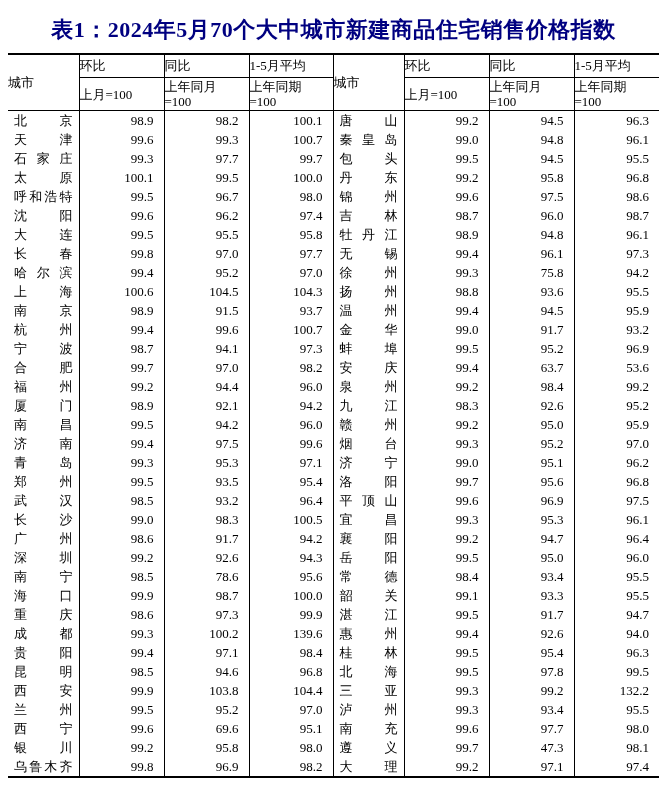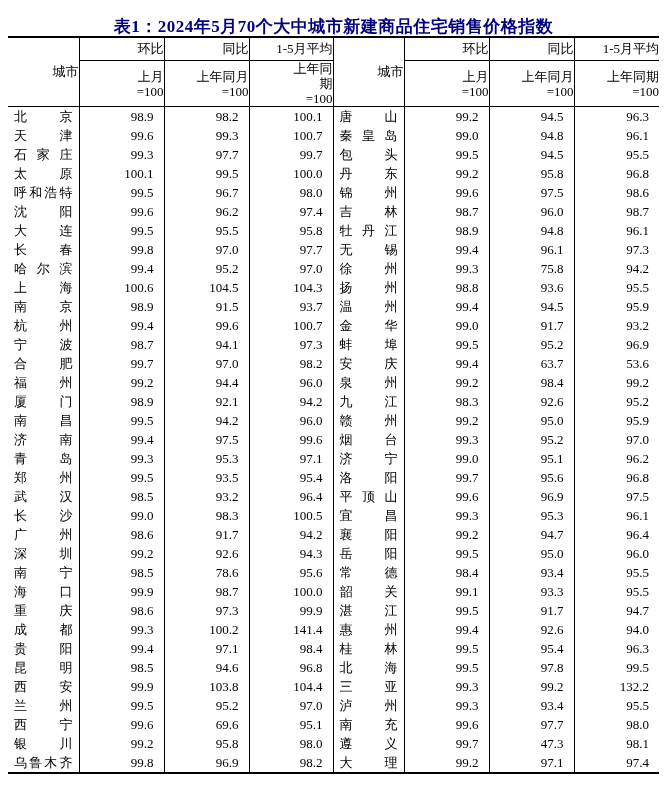--- a/index.html
+++ b/index.html
@@ -11,25 +11,25 @@
     overflow: hidden;
     font-family: "Liberation Serif", "DejaVu Serif", serif;
   }
   .page {
     width: 667px;
     height: 795px;
     position: relative;
   }
   .title {
     text-align: center;
-    font-size: 17px;
+    font-size: 22px;
     font-weight: bold;
     color: #000080;
     padding-top: 15px;
-    height: 36px;
+    height: 53px;
     box-sizing: border-box;
     letter-spacing: 0.5px;
   }
   .tbl {
     margin-left: 8px;
     width: 651px;
     border-collapse: collapse;
     table-layout: fixed;
     border-top: 2.5px solid #000000;
     border-bottom: 2.5px solid #000000;
@@ -39,25 +39,25 @@
     border-right: 1px solid #000000;
     font-weight: normal;
     font-size: 13px;
     padding: 0;
     overflow: hidden;
   }
   .tbl th.no-r, .tbl td.no-r {
     border-right: none;
   }
   thead th {
-    text-align: right;
+    text-align: left;
     vertical-align: middle;
   }
   tr.h1 th { height: 22px; }
-  tr.h2 th { height: 32px; white-space: pre-line; line-height: 15px; padding-left: 32px; }
+  tr.h2 th { height: 32px; white-space: pre-line; line-height: 15px; }
   
   tr.h2 th, th.city-head { border-bottom: 1px solid #000000; }
   
   tr.h1 th.metric { border-bottom: 1px solid #000000; }
   tbody td { height: 19px; }
   td.city {
     padding: 0 6px;
     text-align: justify;
     text-align-last: justify;
     -moz-text-align-last: justify;
@@ -376,21 +376,21 @@
           <td class="num">99.9</td>
           <td class="city">湛江</td>
           <td class="num">99.5</td>
           <td class="num">91.7</td>
           <td class="num no-r">94.7</td>
         </tr>
         <tr>
           <td class="city">成都</td>
           <td class="num">99.3</td>
           <td class="num">100.2</td>
-          <td class="num">141.4</td>
+          <td class="num">139.6</td>
           <td class="city">惠州</td>
           <td class="num">99.4</td>
           <td class="num">92.6</td>
           <td class="num no-r">94.0</td>
         </tr>
         <tr>
           <td class="city">贵阳</td>
           <td class="num">99.4</td>
           <td class="num">97.1</td>
           <td class="num">98.4</td>

